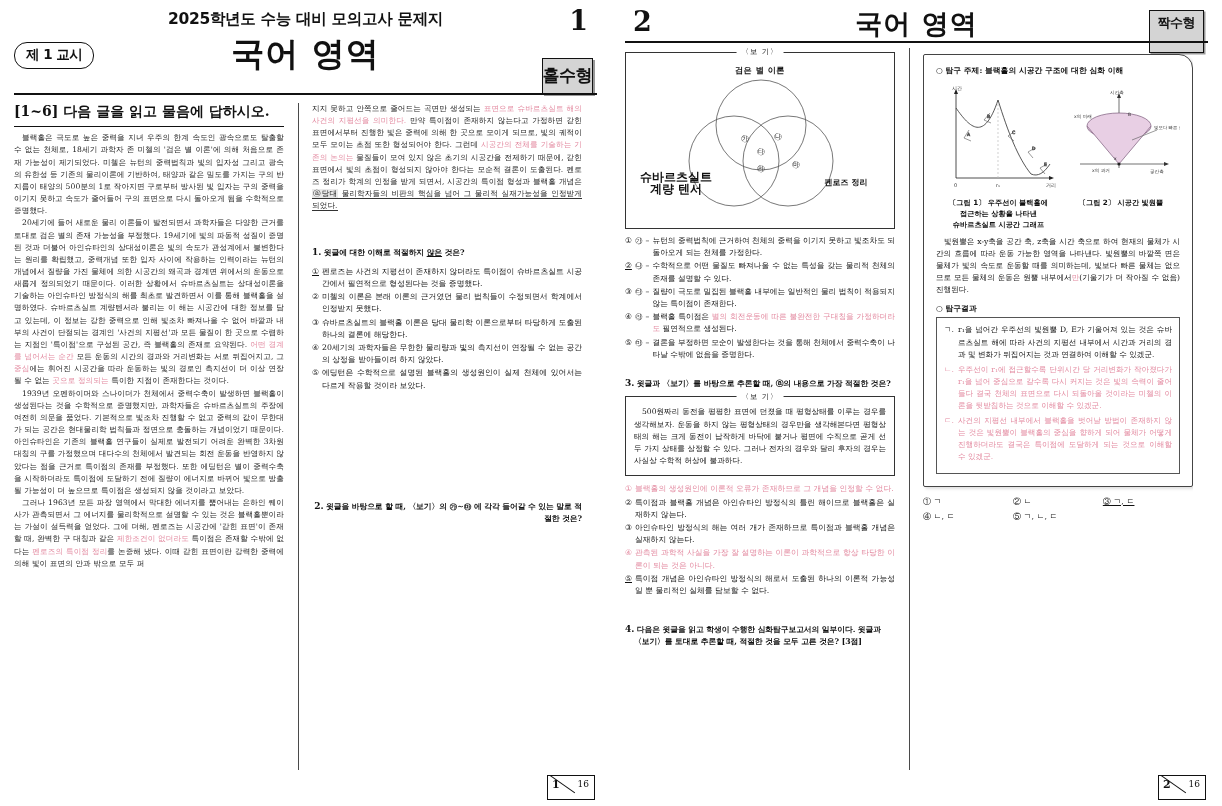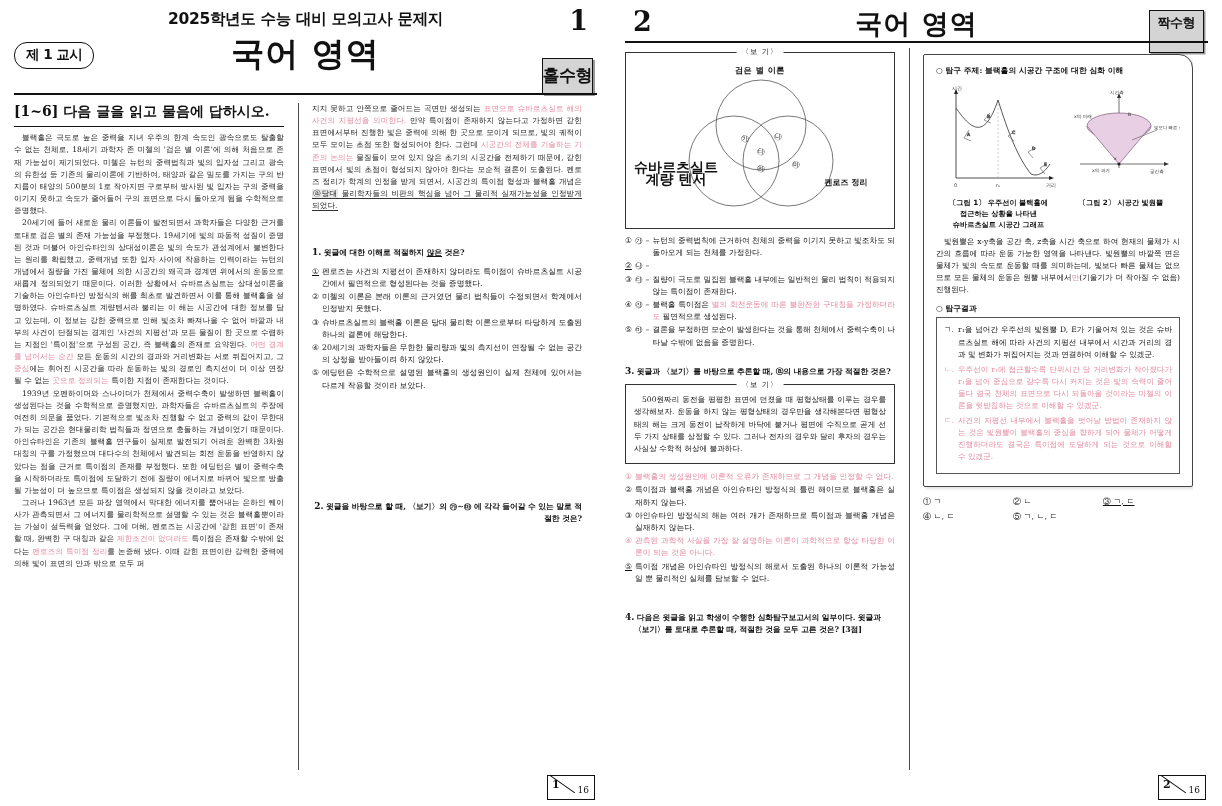--- a/index.html
+++ b/index.html
@@ -39,39 +39,39 @@
   .opts li{display:flex;gap:3px;margin-bottom:1px;line-height:12.2px;text-align:justify;}
   .opts li .cn{flex:0 0 auto;}
   .opts li .ct{flex:1 1 auto;}
   .und{text-decoration:underline;text-underline-offset:1px;}
 
   
   .pfoot{position:absolute;bottom:8px;right:18px;width:46px;height:23px;}
   .pfoot .slash{position:absolute;left:0;top:0;width:46px;height:23px;border:1.2px solid #111;}
   .pfoot .slash:after{content:"";position:absolute;left:2px;top:0;width:1px;height:30px;background:#111;transform:rotate(-55deg);transform-origin:top left;}
   .pfoot .pn{position:absolute;left:5px;top:3px;font-family:"DejaVu Serif","Liberation Serif",serif;font-size:11px;font-weight:bold;}
-  .pfoot .tt{position:absolute;right:4px;bottom:3px;font-family:"DejaVu Serif","Liberation Serif",serif;font-size:9px;}
+  .pfoot .tt{position:absolute;right:4px;bottom:9px;font-family:"DejaVu Serif","Liberation Serif",serif;font-size:9px;}
 
   
   .p2-head{position:relative;height:44px;}
   .p2-num{position:absolute;left:22px;top:6px;font-size:27px;font-family:"DejaVu Serif","Liberation Serif",serif;font-weight:bold;}
   .p2-title{position:absolute;left:0;top:6px;width:611px;text-align:center;font-size:27px;font-weight:bold;letter-spacing:1px;}
   .p2-type{position:absolute;right:18px;top:10px;border:1.5px solid #111;background:#d4d4d4;padding:3px 8px 20px;font-size:13px;font-weight:bold;letter-spacing:-.5px;box-shadow:1.5px 1.5px 0 #999;}
 
   
   .bogi-wrap{position:relative;margin:4px 0 6px;}
   .bogi{border:1px solid #333;position:relative;}
   .bogi-lbl{position:absolute;top:-6px;left:50%;transform:translateX(-50%);background:#fff;padding:0 5px;font-family:"DejaVu Serif","Liberation Serif",serif;font-size:7.4px;letter-spacing:1px;}
   .bogi-body{padding:9px 8px 8px;font-family:"DejaVu Serif","Liberation Serif",serif;font-size:7.6px;line-height:12.2px;text-align:justify;}
   .bogi-body p{margin:0;text-indent:8px;}
 
   
   .venn-box{height:175px;position:relative;}
   .venn-ttl{position:absolute;top:12px;left:0;width:100%;text-align:center;font-size:8.2px;font-weight:bold;letter-spacing:.5px;}
-  .venn-l{position:absolute;left:8px;top:108px;font-size:14px;font-weight:bold;line-height:12px;text-align:center;width:84px;}
+  .venn-l{position:absolute;left:8px;top:118px;font-size:12px;font-weight:bold;line-height:12px;text-align:center;width:84px;}
   .venn-r{position:absolute;right:8px;top:124px;font-size:8px;font-weight:bold;width:80px;text-align:center;}
 
   
   .card{position:relative;border:1px solid #444;border-radius:2px 14px 2px 2px;background:#fff;padding:10px 12px 12px;box-shadow:2px 2px 3px rgba(0,0,0,.12);}
   .card:before{content:"";position:absolute;left:-5px;top:-5px;width:100%;height:100%;border:1px solid #888;border-radius:2px 14px 2px 2px;z-index:-1;}
   .card-topic{font-family:"DejaVu Serif","Liberation Serif",serif;font-size:7.8px;font-weight:bold;margin-bottom:4px;}
   .figs{display:flex;align-items:flex-start;justify-content:space-between;}
   .figcap{font-size:7.2px;font-weight:bold;text-align:center;line-height:11px;margin-top:1px;}
   .card-txt{font-family:"DejaVu Serif","Liberation Serif",serif;font-size:7.6px;line-height:12.1px;text-align:justify;margin-top:6px;}
   .card-txt p{margin:0;text-indent:8px;}
@@ -204,20 +204,21 @@
         <li>
             <span class="cn">①</span>
             <span class="cn">㉮</span>
             <span class="cn">–</span>
             <span class="ct">뉴턴의 중력법칙에 근거하여 천체의 중력을 이기지 못하고 빛조차도 되돌아오게 되는 천체를 가정한다.</span>
           </li>
         <li>
             <span class="cn und">②</span>
             <span class="cn">㉯</span>
             <span class="cn">–</span>
+            <span class="ct">수학적으로 어떤 물질도 빠져나올 수 없는 특성을 갖는 물리적 천체의 존재를 설명할 수 있다.</span>
           </li>
         <li>
             <span class="cn">③</span>
             <span class="cn">㉰</span>
             <span class="cn">–</span>
             <span class="ct">질량이 극도로 밀집된 블랙홀 내부에는 일반적인 물리 법칙이 적용되지 않는 특이점이 존재한다.</span>
           </li>
         <li>
             <span class="cn">④</span>
             <span class="cn">㉱</span>

